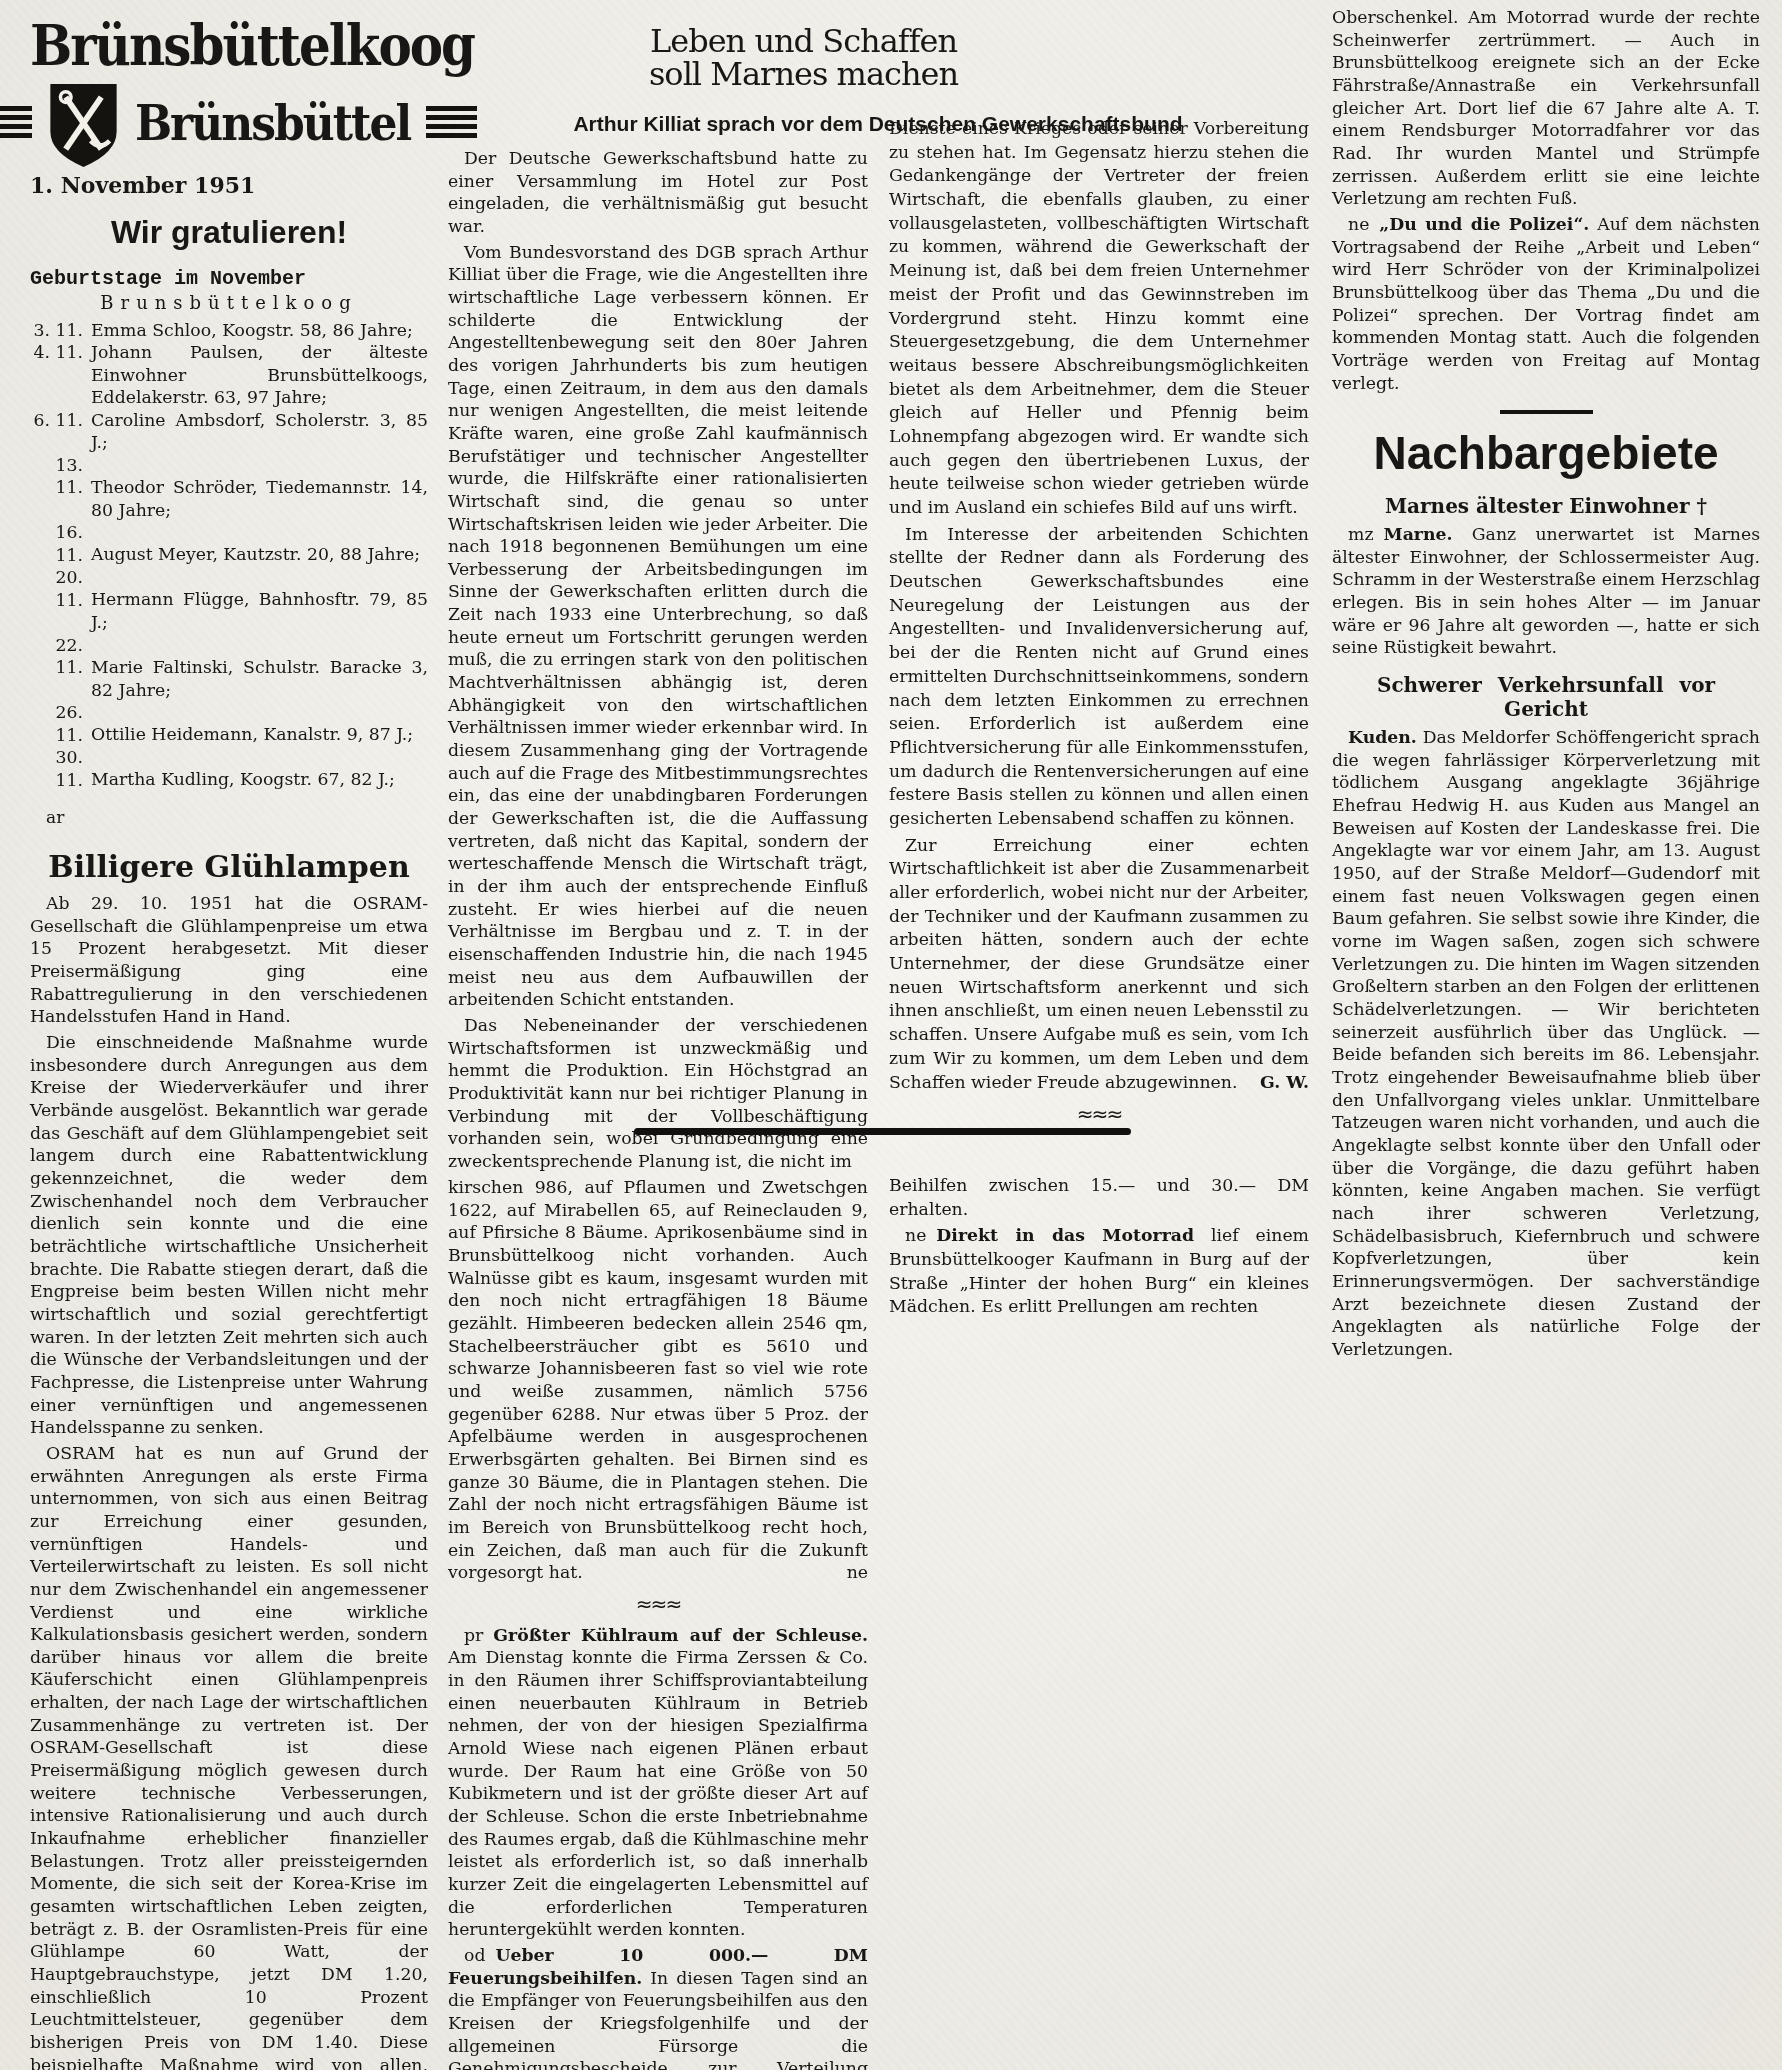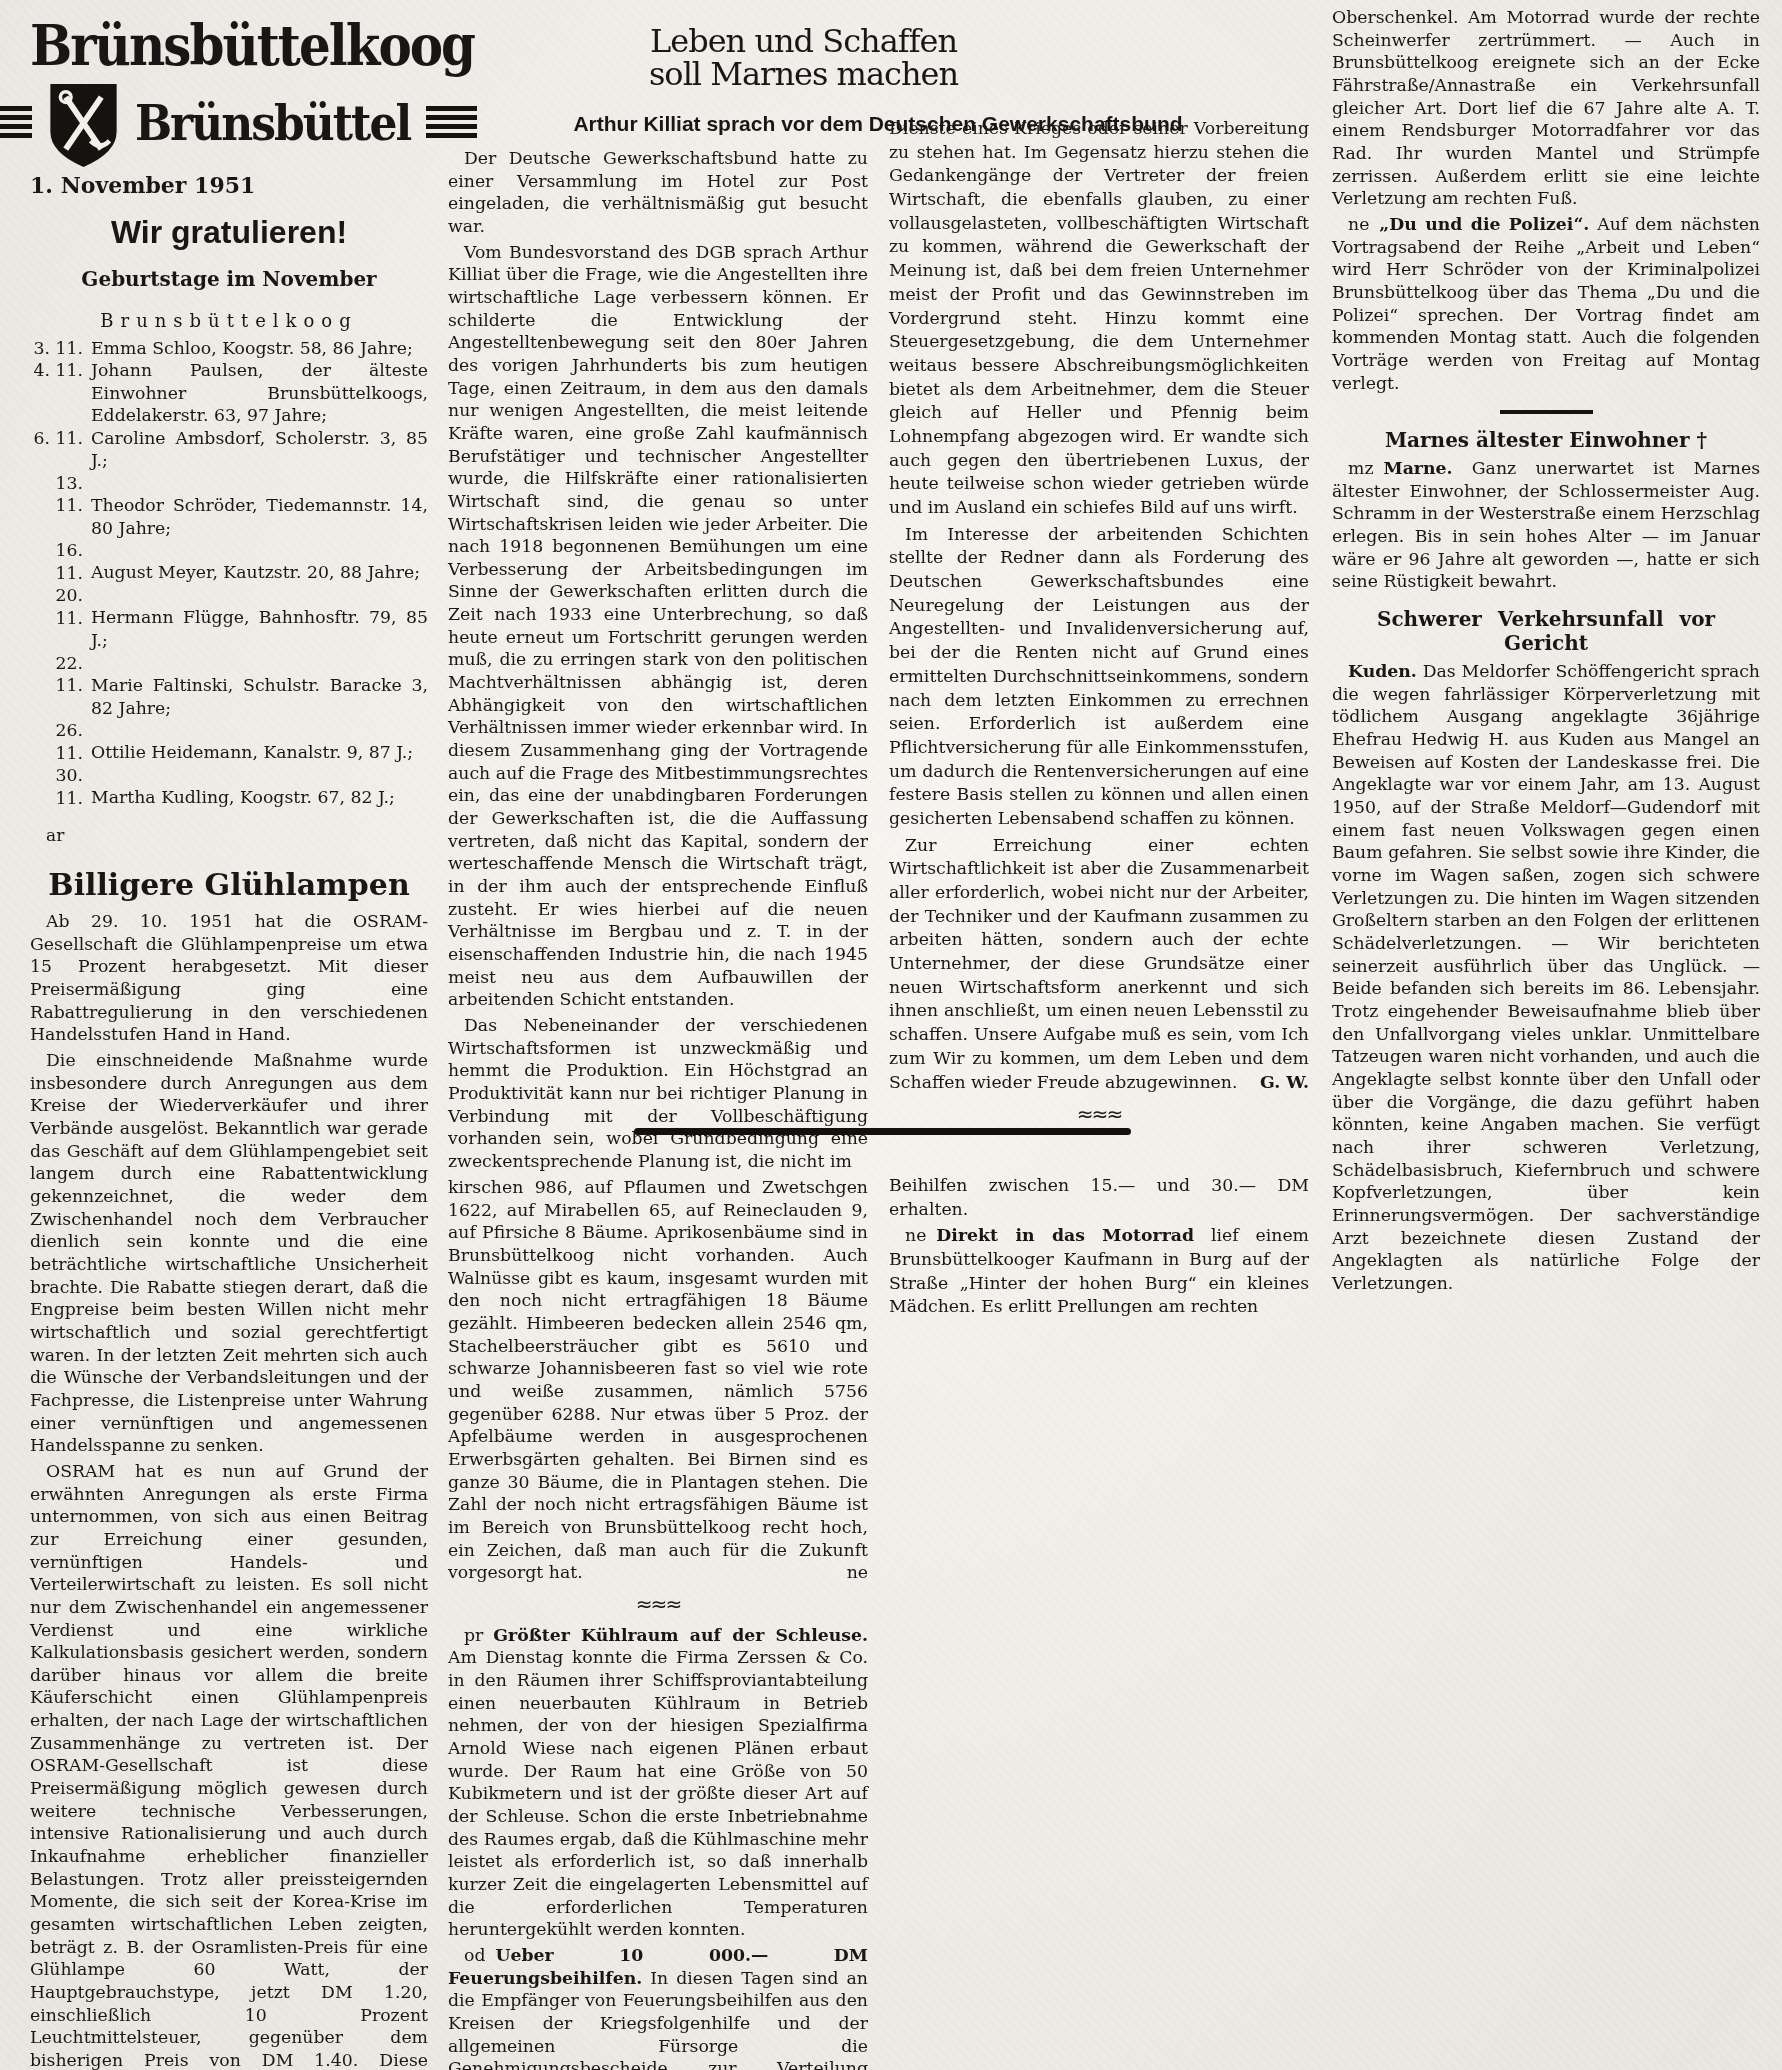--- a/index.html
+++ b/index.html
@@ -37,21 +37,21 @@
   .mast2row{display:flex;align-items:center;justify-content:center;gap:16px;margin-top:4px;height:95px;}
   .stripes{width:51px;height:34px;flex:0 0 auto;
     background:repeating-linear-gradient(180deg,#14130f 0 5px,transparent 5px 9px);}
   .mast2{font-size:44px;font-weight:bold;letter-spacing:-2px;transform:scaleY(1.12);white-space:nowrap;}
   .shield{flex:0 0 auto;margin-top:10px;}
 
   .dateline{font-size:22px;font-weight:bold;margin-top:2px;}
 
   .h-grotesk{font-family:"Liberation Sans","DejaVu Sans",sans-serif;font-weight:bold;text-align:center;margin:16px;}
   .gratulieren-title{font-size:32px;margin-top:16px;}
-  .geburtstage{font-size:20px;font-weight:bold;text-align:center;margin:8px 0 19px;}
+  .geburtstage{font-size:20px;font-weight:bold;margin:8px 0 2px;font-family:Liberation Mono, monospace;}
   .place-spaced{font-size:18px;text-align:center;letter-spacing:7px;margin:2px 0 6px;}
   .bday{font-size:17.3px;line-height:1.3;text-align:justify;margin:0;padding-left:61px;text-indent:-61px;}
   .bdate{display:inline-block;width:53px;text-align:right;margin-right:8px;text-indent:0;}
   .sig-right{font-size:17px;padding-right:6px;margin:16px;}
 
   .h-serif{font-weight:bold;text-align:center;margin:0;}
   .gluehlampen-title{font-size:30px;margin:22px 0 8px;}
 
   
   .headline-block{position:absolute;left:448px;top:4px;width:860px;text-align:center;}
@@ -159,20 +159,21 @@
   </section>
 
   <div class="rule-thick"></div>
 
   <section class="col col4">
     <div class="col4-flow">
       <p class="body">Oberschenkel. Am Motorrad wurde der rechte Scheinwerfer zertrümmert. — Auch in Brunsbüttelkoog ereignete sich an der Ecke Fährstraße/Annastraße ein Verkehrsunfall gleicher Art. Dort lief die 67 Jahre alte A. T. einem Rendsburger Motorradfahrer vor das Rad. Ihr wurden Mantel und Strümpfe zerrissen. Außerdem erlitt sie eine leichte Verletzung am rechten Fuß.</p>
       <p class="body ind"><span class="lead-sig">ne</span><span class="item-title">„Du und die Polizei“.</span> <span>Auf dem nächsten Vortragsabend der Reihe „Arbeit und Leben“ wird Herr Schröder von der Kriminalpolizei Brunsbüttelkoog über das Thema „Du und die Polizei“ sprechen. Der Vortrag findet am kommenden Montag statt. Auch die folgenden Vorträge werden von Freitag auf Montag verlegt.</span></p>
 
       <div class="rule-short"></div>
+      <h1 class="h-grotesk nachbar-title">Nachbargebiete</h1>
 
       <h4 class="subhead">Marnes ältester Einwohner †</h4>
       <p class="body ind"><span class="lead-sig">mz</span><span class="item-title">Marne.</span> <span>Ganz unerwartet ist Marnes ältester Einwohner, der Schlossermeister Aug. Schramm in der Westerstraße einem Herzschlag erlegen. Bis in sein hohes Alter — im Januar wäre er 96 Jahre alt geworden —, hatte er sich seine Rüstigkeit bewahrt.</span></p>
 
       <h4 class="subhead spread">Schwerer Verkehrsunfall vor Gericht</h4>
       <p class="body ind"><span class="item-title">Kuden.</span> <span>Das Meldorfer Schöffengericht sprach die wegen fahrlässiger Körperverletzung mit tödlichem Ausgang angeklagte 36jährige Ehefrau Hedwig H. aus Kuden aus Mangel an Beweisen auf Kosten der Landeskasse frei. Die Angeklagte war vor einem Jahr, am 13. August 1950, auf der Straße Meldorf—Gudendorf mit einem fast neuen Volkswagen gegen einen Baum gefahren. Sie selbst sowie ihre Kinder, die vorne im Wagen saßen, zogen sich schwere Verletzungen zu. Die hinten im Wagen sitzenden Großeltern starben an den Folgen der erlittenen Schädelverletzungen. — Wir berichteten seinerzeit ausführlich über das Unglück. — Beide befanden sich bereits im 86. Lebensjahr. Trotz eingehender Beweisaufnahme blieb über den Unfallvorgang vieles unklar. Unmittelbare Tatzeugen waren nicht vorhanden, und auch die Angeklagte selbst konnte über den Unfall oder über die Vorgänge, die dazu geführt haben könnten, keine Angaben machen. Sie verfügt nach ihrer schweren Verletzung, Schädelbasisbruch, Kiefernbruch und schwere Kopfverletzungen, über kein Erinnerungsvermögen. Der sachverständige Arzt bezeichnete diesen Zustand der Angeklagten als natürliche Folge der Verletzungen.</span></p>
     </div>
   </section>
 
 </div>

